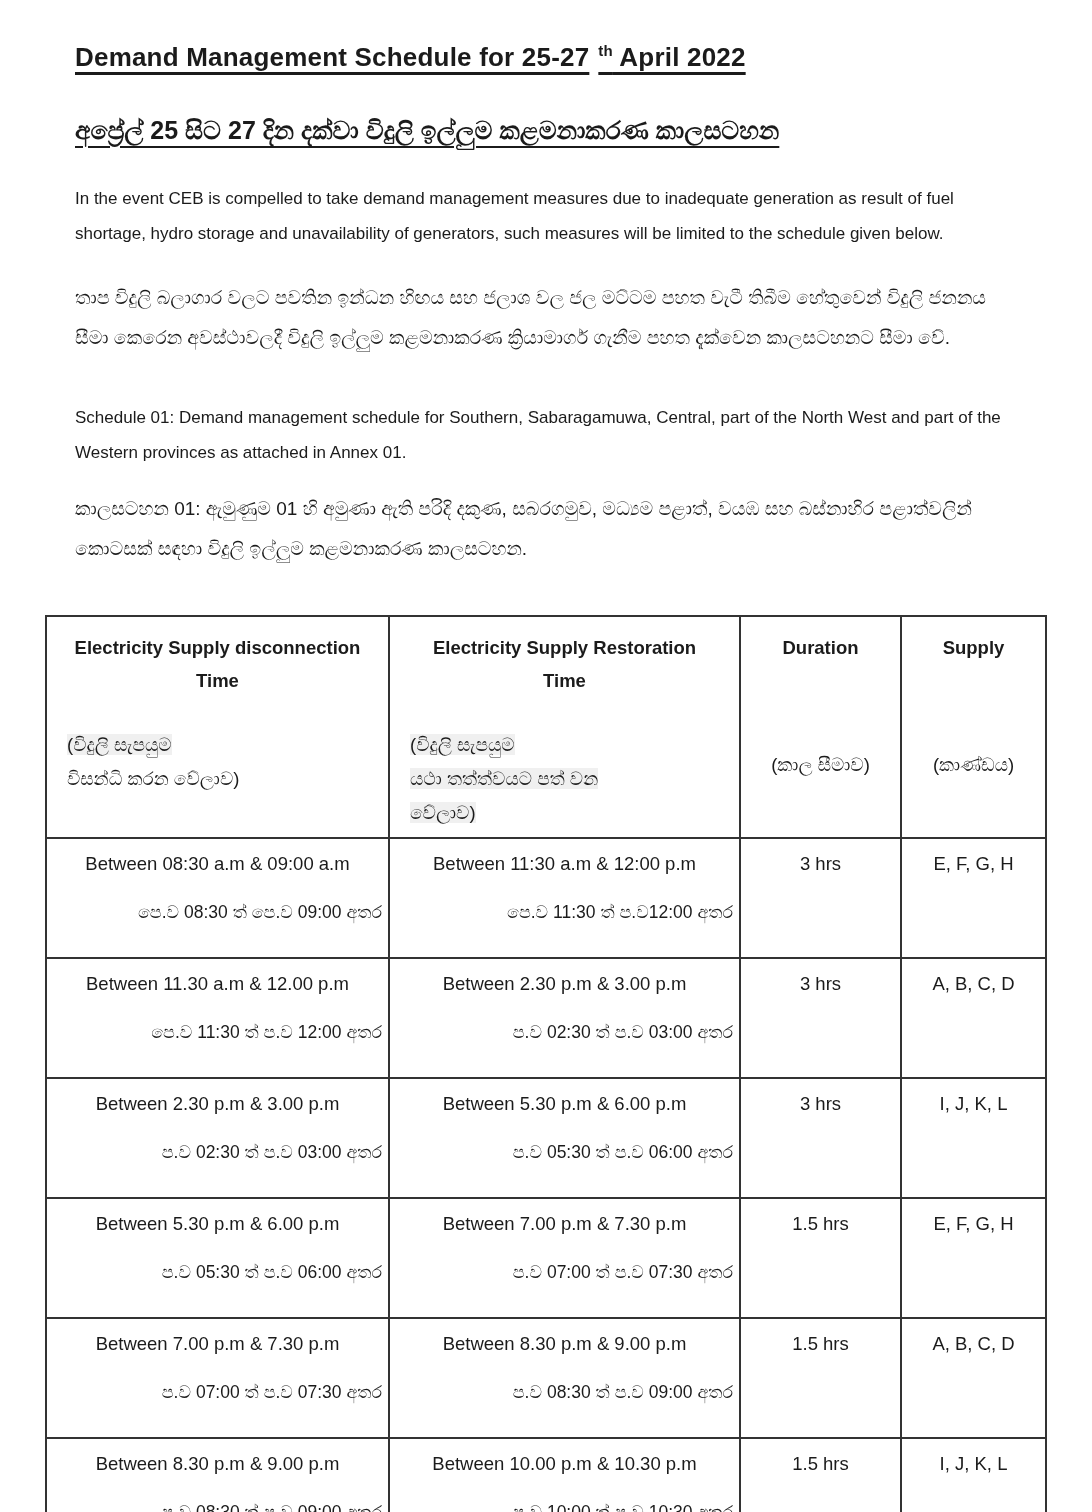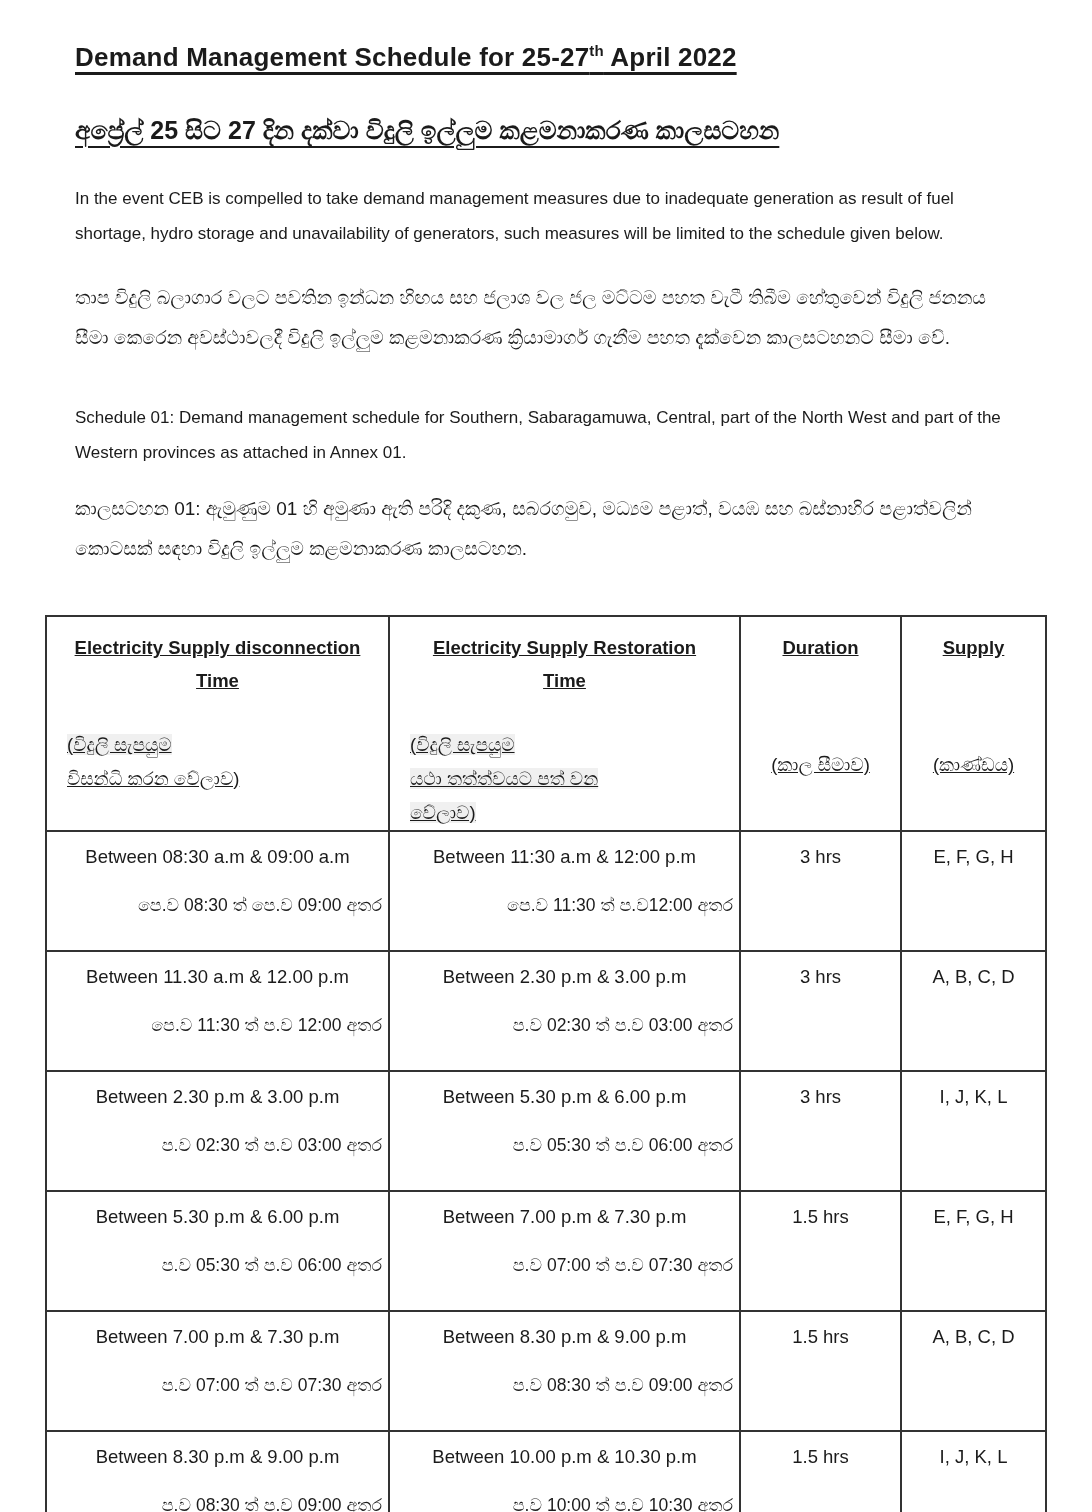--- a/index.html
+++ b/index.html
@@ -20,21 +20,21 @@
   .text-block { margin-left:30px; margin-right:30px; }
 
   .title-en {
     font-size:26px;
     font-weight:bold;
     letter-spacing:0.2px;
     text-decoration:underline;
     text-decoration-thickness:2.5px;
     text-underline-offset:6px;
   }
-  .title-en sup { font-size:15px; vertical-align:super; }
+  .title-en sup { font-size:15px; vertical-align:super;margin-left:9px; }
 
   .title-si {
     margin-top:40px;
     font-size:25px;
     font-weight:bold;
     text-decoration:underline;
     text-decoration-thickness:2px;
     text-underline-offset:7px;
     line-height:1.4;
   }
@@ -60,22 +60,21 @@
   }
   .schedule-table th, .schedule-table td {
     border:2px solid #333333;
     vertical-align:top;
     text-align:center;
     background:#ffffff;
   }
   .schedule-table th {
     height:196px;
     font-weight:normal;
-    padding:14px 8px 0 8px;
-    text-decoration:underline;
+    padding:14px 8px 7px 8px;
   }
   .hdr-en {
     font-weight:bold;
     font-size:18.5px;
     line-height:1.8;
     white-space:pre-line;
   }
   .hdr-si-block {
     margin:30px 10px 0 12px;
     text-align:left;

